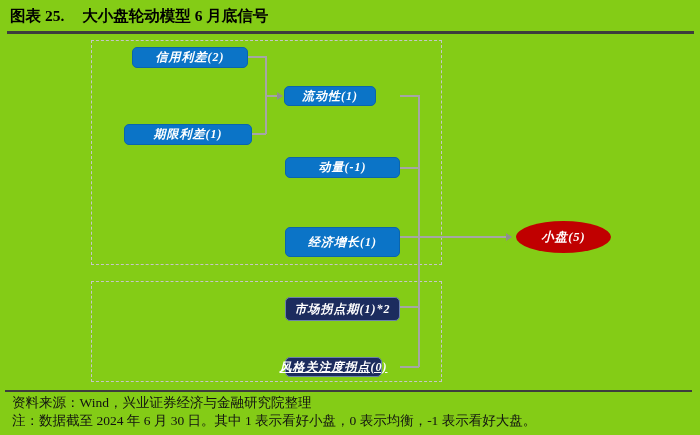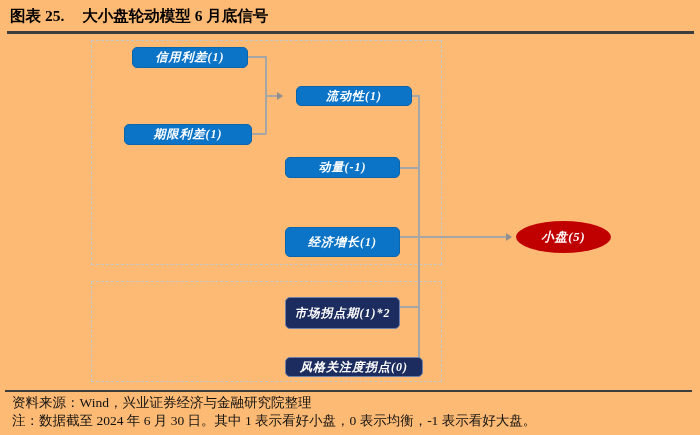--- a/index.html
+++ b/index.html
@@ -1,17 +1,17 @@
 <!DOCTYPE html>
 <html><head>
 <meta charset="utf-8">
 <style>
   html,body { margin:0; padding:0; background:#ffffff; }
   .page {
-    position:relative; width:700px; height:435px; background:#fdba74;
+    position:relative; width:700px; height:435px; background:#84cc16;
     font-family:"Liberation Serif","DejaVu Serif",serif; overflow:hidden;
   }
   .title { position:absolute; left:10px; top:6px; font-size:15.5px; font-weight:bold; color:#000; }
   .title .num { margin-right:18px; }
   .top-rule { position:absolute; left:7px; right:6px; top:31px; height:2.5px; background:#3d3d3d; }
 
   .group-box { position:absolute; border:1px dashed #c6c6c6; background:transparent; }
   #group-upper { left:91px; top:40px; width:349px; height:223px; }
   #group-lower { left:91px; top:281px; width:349px; height:99px; }
 
@@ -25,25 +25,25 @@
 
   .node { position:absolute; box-sizing:border-box; color:#ffffff; font-weight:bold;
     font-style:italic; font-size:12px; letter-spacing:1px; text-align:center;
     border-radius:5px; display:flex; align-items:center; justify-content:center;
     font-family:"Liberation Serif","DejaVu Serif",serif; white-space:nowrap; }
   .node.blue { background:#0b74c7; border:1px solid #0a65ad; }
   .node.navy { background:#1c2c5e; border:1px solid #6b81ab; }
 
   #n-credit  { left:132px; top:47px;  width:116px; height:21px; }
   #n-term    { left:124px; top:124px; width:128px; height:21px; }
-  #n-liquid  { left:296px; top:86px;  width:116px; height:20px; }
+  #n-liquid  { left:284px; top:86px;  width:92px; height:20px; }
   #n-momo    { left:285px; top:157px; width:115px; height:21px; }
   #n-growth  { left:285px; top:227px; width:115px; height:30px; }
-  #n-turning { left:285px; top:297px; width:115px; height:32px; }
-  #n-style   { left:285px; top:357px; width:138px; height:20px; }
+  #n-turning { left:285px; top:297px; width:115px; height:24px; }
+  #n-style   { left:285px; top:357px; width:97px; height:20px;text-decoration:underline; }
 
   .result-ellipse { position:absolute; left:516px; top:221px; width:95px; height:32px;
     background:#c00000; border-radius:50%; color:#fff; font-weight:bold; font-style:italic;
     font-size:12.5px; letter-spacing:1px; display:flex; align-items:center; justify-content:center; }
 
   .footer-rule { position:absolute; left:5px; right:8px; top:390px; height:1.5px; background:#3d3d3d; }
   .footer { position:absolute; left:12px; top:394px; right:6px; font-size:13.5px;
     line-height:17.5px; color:#111; }
 </style>
 </head>
@@ -66,21 +66,21 @@
   <div class="arrowhead" style="left:277px; top:91.5px;"></div>
 
   <div class="vline" style="left:418px; top:95px;  height:272px;"></div>
   <div class="hline" style="left:400px; top:95px;  width:19px;"></div>
   <div class="hline" style="left:400px; top:167px; width:19px;"></div>
   <div class="hline" style="left:400px; top:236px; width:107px;"></div>
   <div class="arrowhead" style="left:506px; top:232.5px;"></div>
   <div class="hline" style="left:400px; top:306px; width:19px;"></div>
   <div class="hline" style="left:400px; top:366px; width:19px;"></div>
 
-  <div class="node blue" id="n-credit">信用利差(1)</div>
+  <div class="node blue" id="n-credit">信用利差(2)</div>
   <div class="node blue" id="n-term">期限利差(1)</div>
   <div class="node blue" id="n-liquid">流动性(1)</div>
   <div class="node blue" id="n-momo">动量(-1)</div>
   <div class="node blue" id="n-growth">经济增长(1)</div>
   <div class="node navy" id="n-turning">市场拐点期(1)*2</div>
   <div class="node navy" id="n-style">风格关注度拐点(0)</div>
 
   <div class="result-ellipse">小盘(5)</div>
 
   <div class="footer-rule"></div>

